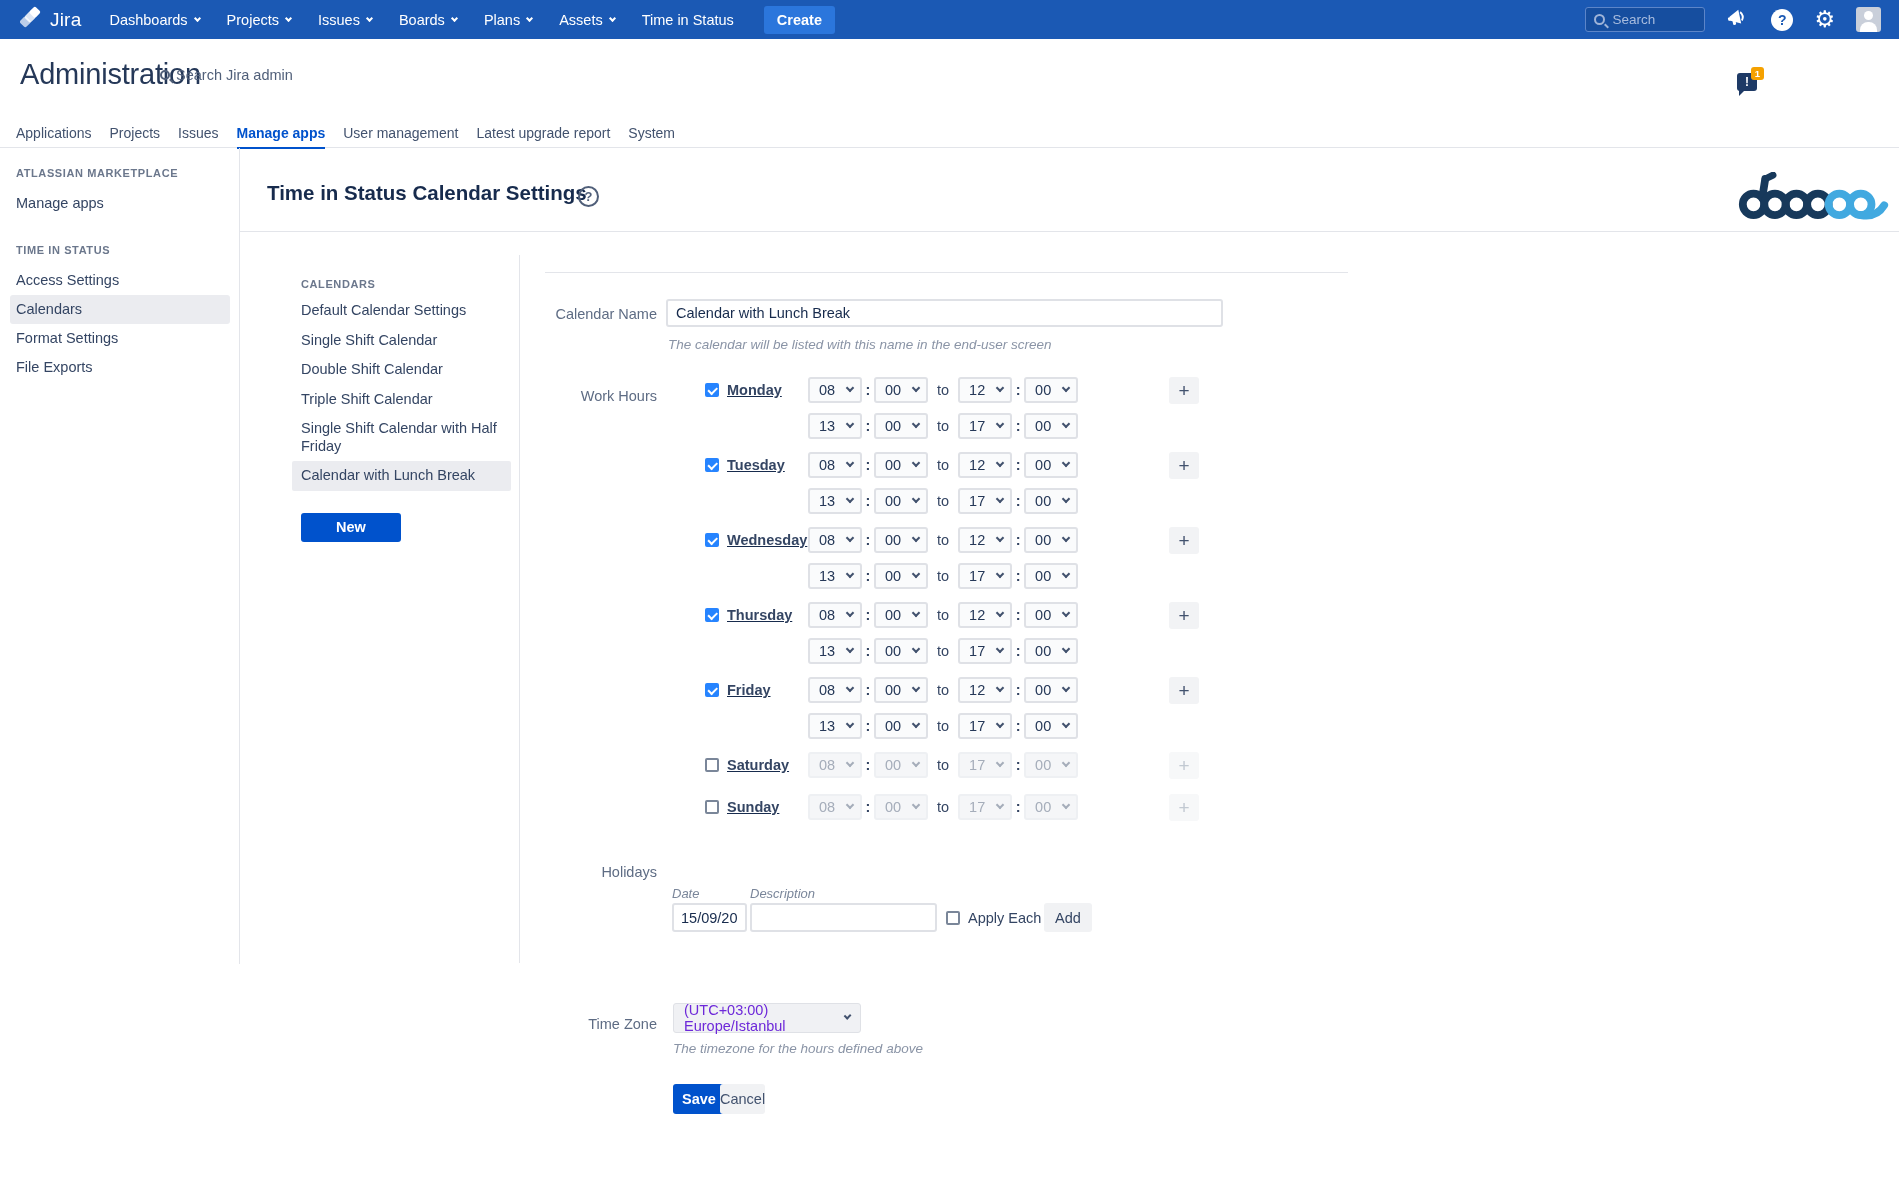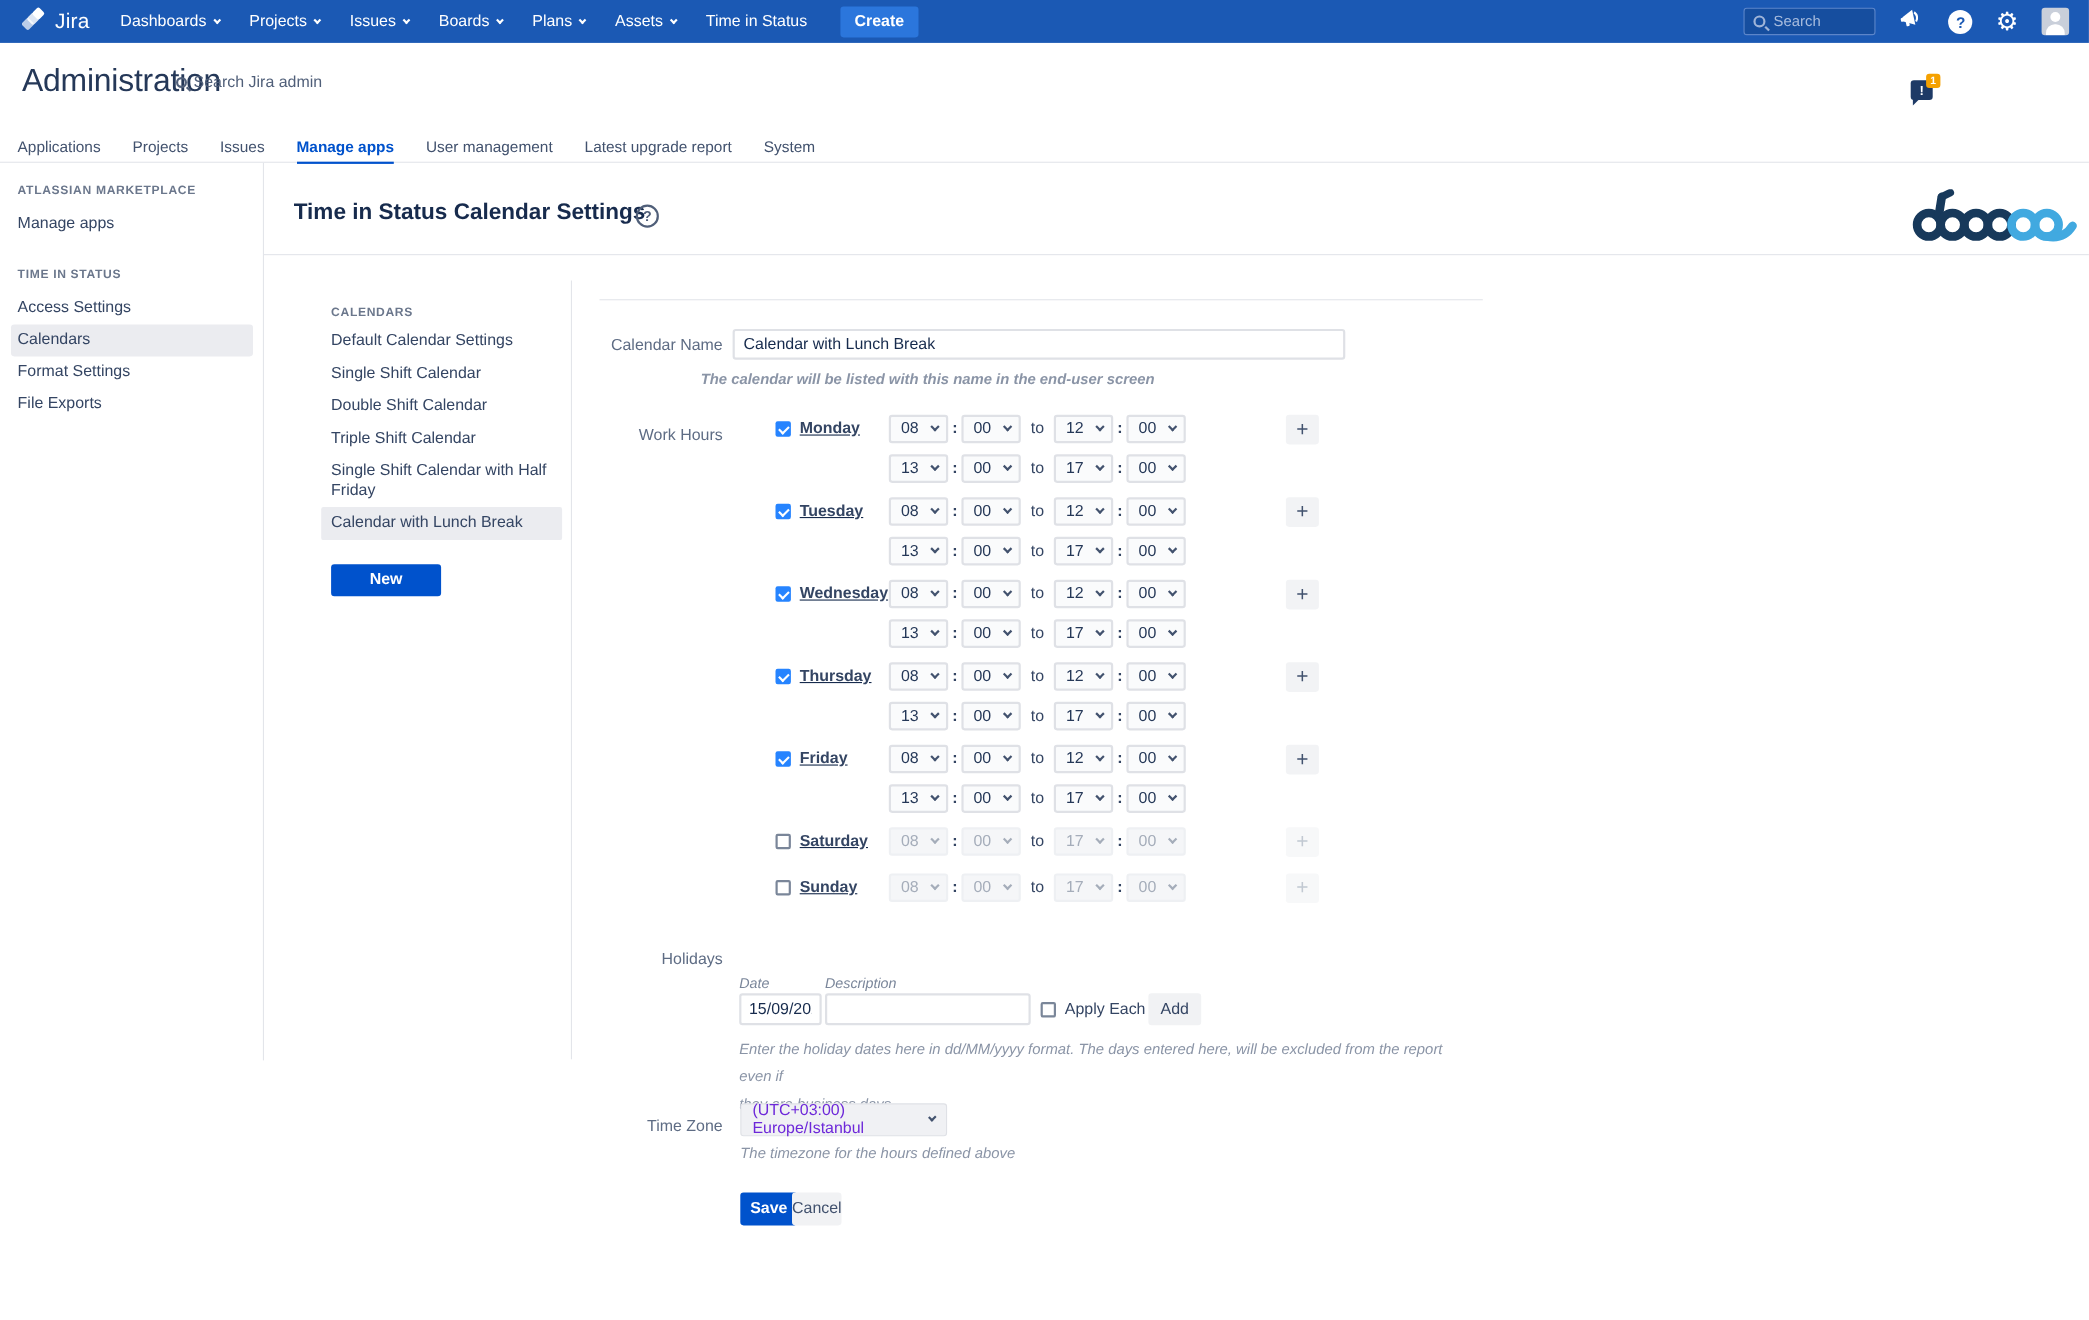--- a/index.html
+++ b/index.html
@@ -32,21 +32,21 @@
   
   .admin-title{position:absolute;left:20px;top:58px;font-size:29px;font-weight:500;color:#253858;letter-spacing:-.2px;}
   .admin-search{position:absolute;left:160px;top:67px;display:flex;align-items:center;gap:6px;color:#505F79;font-size:14.5px;cursor:pointer;}
   .q-dark{width:10px;height:10px;border:2px solid #505F79;border-radius:50%;position:relative;flex:none;}
   .q-dark::after{content:'';position:absolute;width:5px;height:2px;background:#505F79;transform:rotate(45deg);left:7px;top:8px;}
   .notif{position:absolute;left:1737px;top:73px;width:20px;height:18px;background:#1E3A66;border-radius:3px;color:#fff;font-size:12px;font-weight:700;display:flex;align-items:center;justify-content:center;cursor:pointer;}
   .notif::after{content:'';position:absolute;left:2px;bottom:-5px;border-left:6px solid #1E3A66;border-bottom:6px solid transparent;}
   .notif-badge{position:absolute;right:-7px;top:-6px;width:13px;height:13px;background:#F5A100;border-radius:3px;color:#fff;font-size:9.5px;font-weight:700;display:flex;align-items:center;justify-content:center;}
 
   
-  .tabbar{position:absolute;left:0;top:118px;width:1899px;height:30px;border-bottom:1px solid #E3E5EA;display:flex;align-items:center;padding-left:16px;gap:29px;}
+  .tabbar{position:absolute;left:0;top:118px;width:1899px;height:30px;border-bottom:1px solid #E3E5EA;display:flex;align-items:center;padding-left:16px;gap:18px;}
   .tab{font-size:14px;color:#42526E;height:30px;display:flex;align-items:center;cursor:pointer;border-bottom:2px solid transparent;margin-bottom:-2px;white-space:nowrap;}
   .tab.active{color:#0052CC;font-weight:700;border-bottom-color:#0052CC;}
 
   
   .sidebar{position:absolute;left:0;top:148px;width:240px;height:816px;border-right:1px solid #E3E5EA;}
   .sb-heading{margin:19px 0 0 16px;font-size:11px;font-weight:700;color:#6B778C;letter-spacing:.6px;}
   .sb-heading.second{margin-top:26px;}
   .sb-item{width:220px;margin-left:10px;margin-top:0;padding:6px 0 6px 6px;font-size:14.5px;color:#344563;border-radius:3px;cursor:pointer;line-height:17px;}
   .sb-item.first{margin-top:10px;}
   .sb-item.selected{background:#EBECF0;font-weight:500;}
@@ -63,21 +63,21 @@
   .cal-item{padding:6px 9px;font-size:14.5px;color:#344563;line-height:17.5px;border-radius:2px;cursor:pointer;}
   .cal-item.selected{background:#EBECF0;}
   .new-btn{margin:22px 0 0 9px;width:100px;height:29px;background:#0052CC;border-radius:3px;color:#fff;font-size:14.5px;font-weight:700;display:flex;align-items:center;justify-content:center;cursor:pointer;}
   .inner-divider{position:absolute;left:519px;top:255px;width:1px;height:708px;background:#E3E5EA;}
   .panel-top{position:absolute;left:545px;top:272px;width:803px;height:1px;background:#E3E5EA;}
 
   
   .f-label{position:absolute;width:120px;left:537px;text-align:right;font-size:14.5px;color:#5E6C84;}
   .cname-input{position:absolute;left:666px;top:299px;width:557px;height:28px;border:2px solid #DFE1E6;border-radius:3px;padding:0 8px;font-size:14.5px;color:#172B4D;font-family:"Liberation Sans",sans-serif;background:#fff;}
   .help-txt{font-style:italic;font-size:13.5px;color:#8A94A6;}
-  .cname-help{position:absolute;left:637px;top:337px;font-weight:bold;}
+  .cname-help{position:absolute;left:668px;top:337px;}
 
   .work-days{position:absolute;left:705px;top:377px;width:494px;}
   .day-block{position:relative;display:flex;margin-bottom:13px;}
   .day-block.weekend{margin-bottom:16px;}
   .day-left{width:103px;display:flex;align-items:center;gap:8px;height:26px;cursor:pointer;flex:none;text-decoration:underline;}
   .day-name{font-size:14.5px;font-weight:600;color:#344563;white-space:nowrap;}
   .cb{width:14px;height:14px;border-radius:2px;flex:none;position:relative;}
   .cb.checked{background:#2684FF;}
   .cb.checked::after{content:'';position:absolute;left:3px;top:3.5px;width:7px;height:3.5px;border-left:2px solid #fff;border-bottom:2px solid #fff;transform:rotate(-45deg);}
   .cb.un{background:#fff;border:2px solid #7A8699;}
@@ -569,24 +569,20 @@
 
   <div class="h-col-lbl" style="left:672px">Date</div>
   <div class="h-col-lbl" style="left:750px">Description</div>
   <input class="h-date-input" value="15/09/2023" style="">
   <input class="h-desc-input" value="" style="">
   <div class="apply-wrap">
     <span class="cb un"></span>
     <span class="apply-lbl">Apply Each Year</span>
   </div>
   <div class="add-btn">Add</div>
-  <div class="h-help help-txt">
-    <div>Enter the holiday dates here in dd/MM/yyyy format. The days entered here, will be excluded from the report even if</div>
-    <div>they are business days</div>
-  </div>
 
   <div class="tz-select">
     <span>(UTC+03:00) Europe/Istanbul</span>
     <span class="chev"></span>
   </div>
   <div class="tz-help help-txt">The timezone for the hours defined above</div>
 
   <div class="save-btn">Save</div>
   <div class="cancel-btn">Cancel</div>
 

